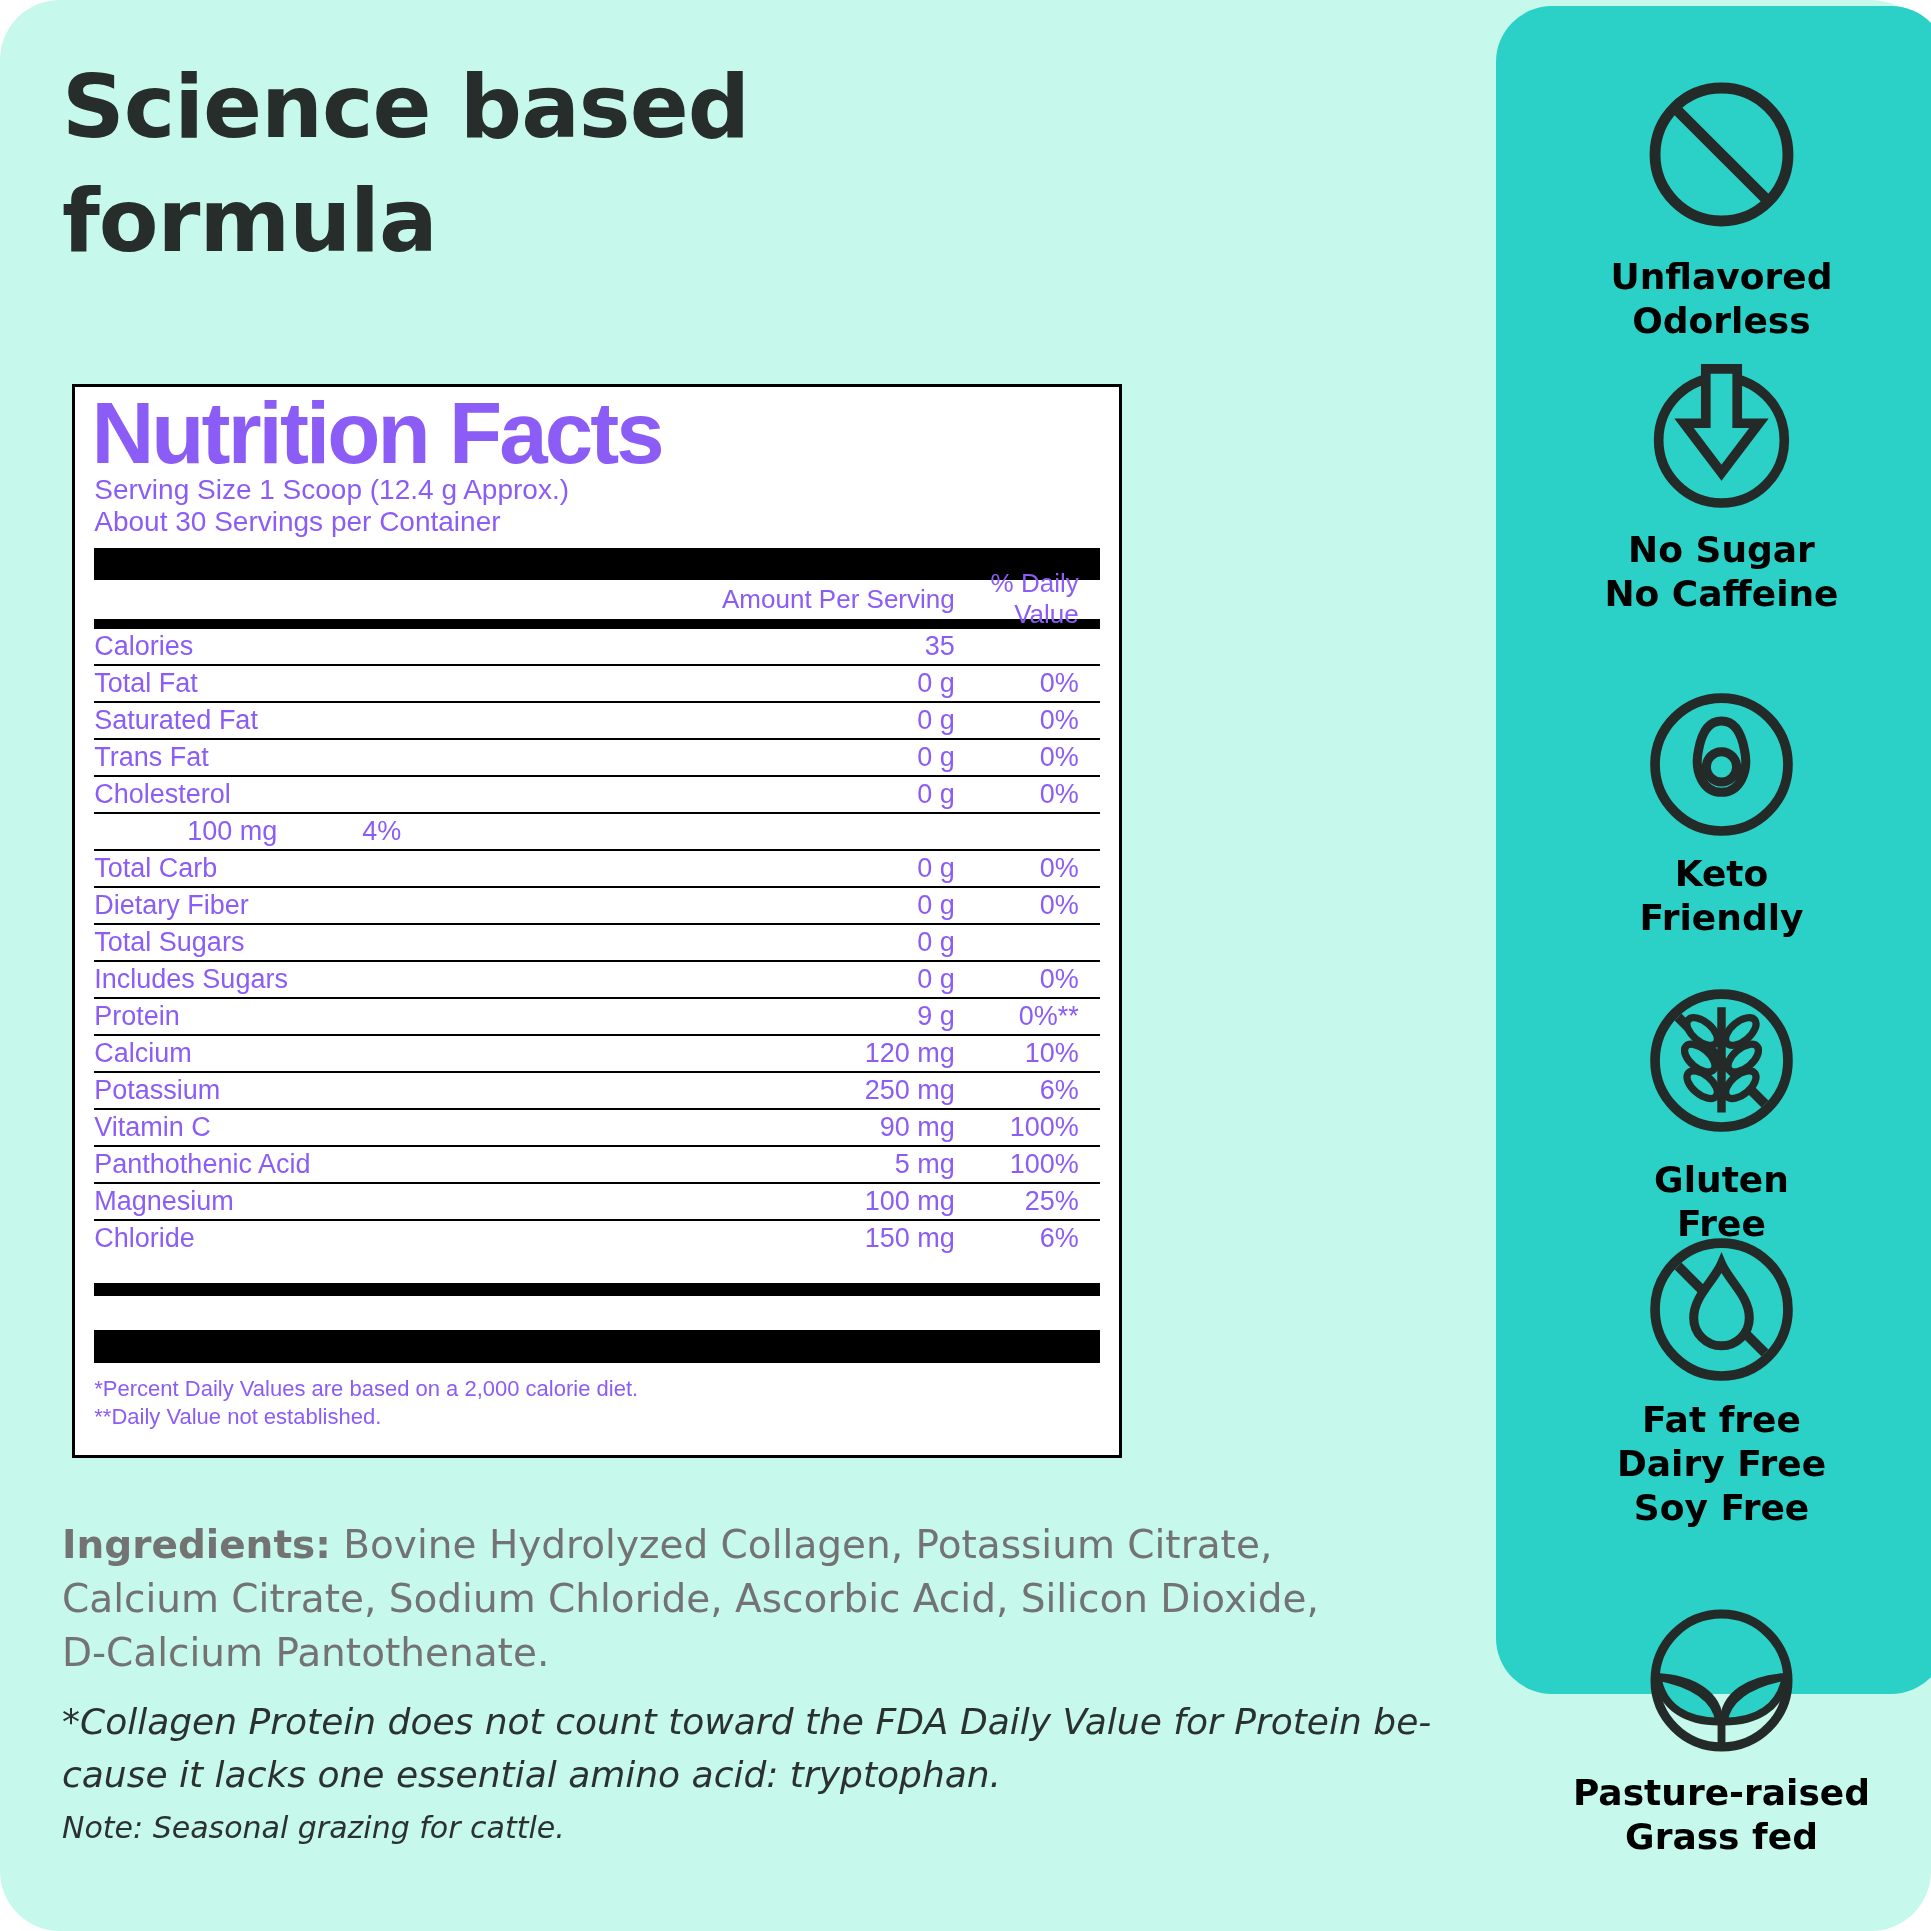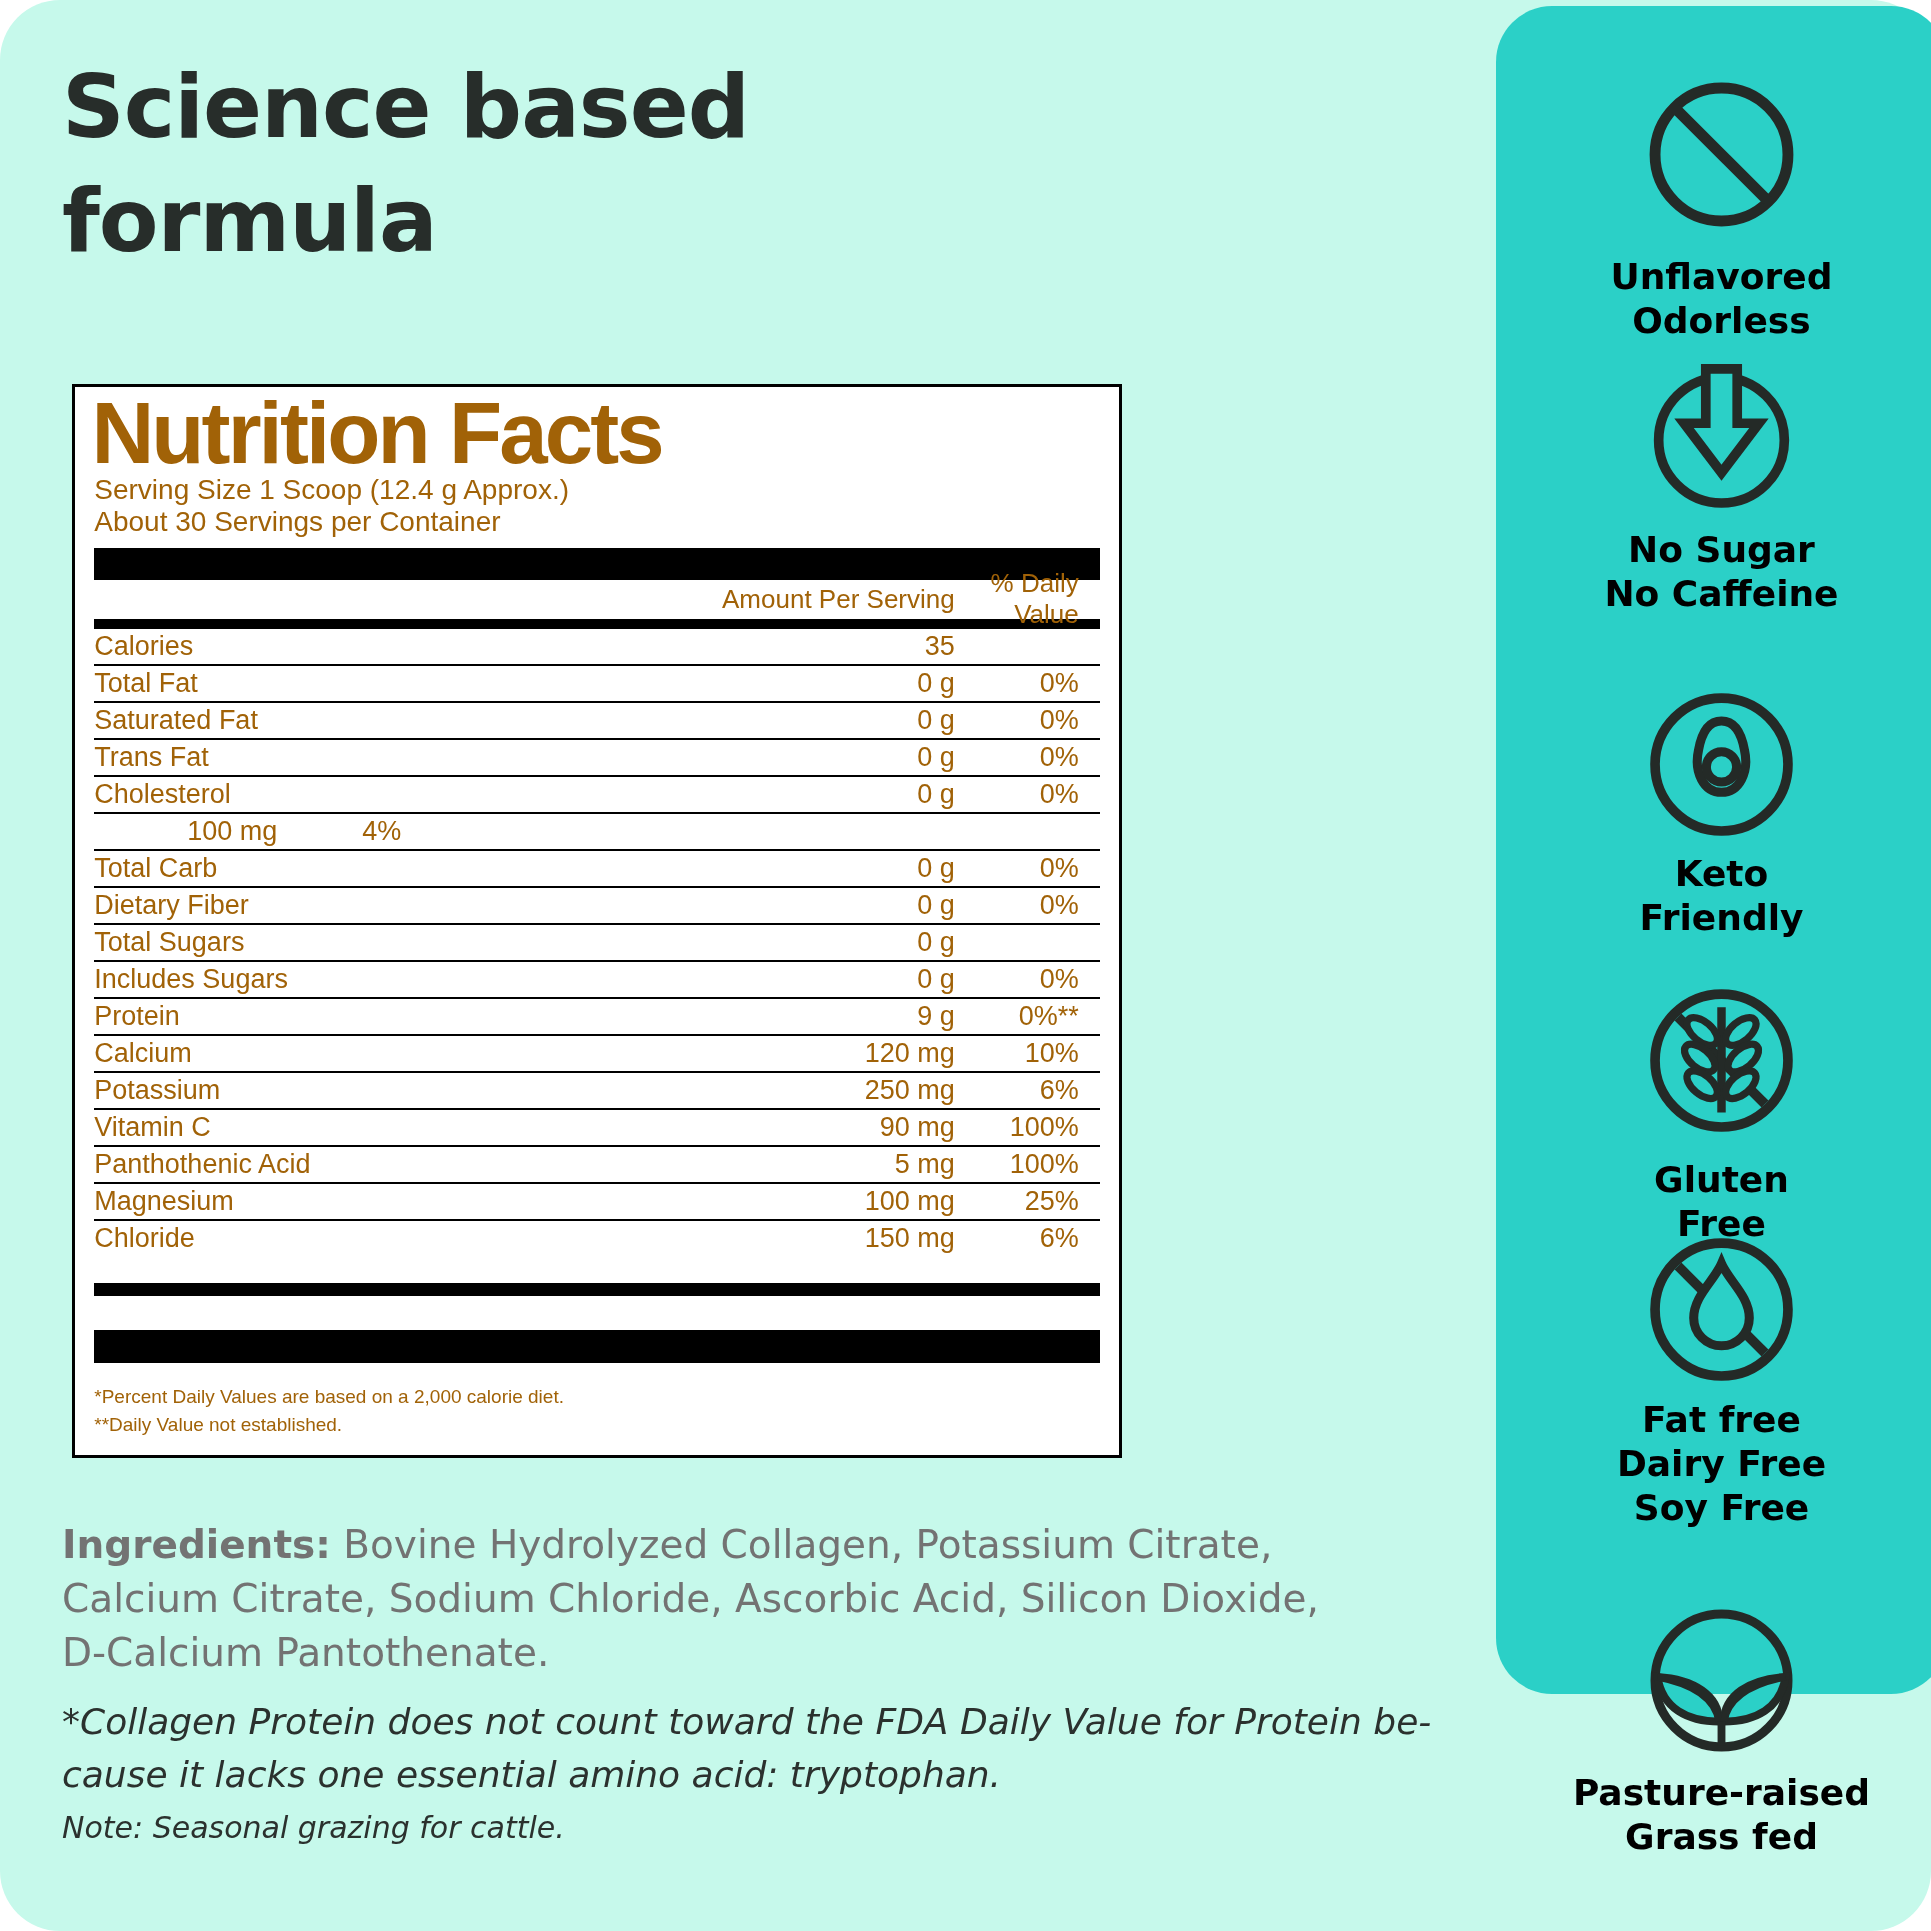--- a/index.html
+++ b/index.html
@@ -6,36 +6,36 @@
   .canvas{position:relative;width:1931px;height:1931px;background:#ffffff;overflow:hidden;
           font-family:"DejaVu Sans",sans-serif;}
   
   .mint-panel{position:absolute;left:0;top:0;width:1931px;height:1931px;
               background:#c6f9eb;border-radius:60px;}
   .main-title{position:absolute;left:62px;top:50px;font-size:87px;line-height:114px;
               font-weight:bold;color:#272d2a;letter-spacing:-1px;}
   
   .nf-panel{position:absolute;left:72px;top:384px;width:1050px;height:1074px;
             box-sizing:border-box;background:#ffffff;border:3.9px solid #000;
-            padding:3.9px 19.3px 0 19.3px;overflow:hidden;color:#a16207;
+            padding:3.9px 19.3px 0 19.3px;overflow:hidden;color:#8b5cf6;
             font-family:"Liberation Sans",sans-serif;}
   .nf-title{font-size:87px;line-height:83px;font-weight:bold;letter-spacing:-2.9px;margin-left:-2.9px;}
   .nf-serving{font-size:28px;line-height:32px;}
   .nf-bar{background:#000;}
   .nf-bar-thick{height:32px;margin-top:9.7px;}
   .nf-header{display:flex;align-items:center;height:39px;font-size:26px;}
   .nf-bar-thin{height:10.6px;}
   .nf-row{display:flex;align-items:center;height:35px;border-bottom:2.9px solid #000;font-size:27px;}
   .nf-row:last-child{border-bottom:none;}
   .nf-col-label{flex:1;text-align:left;}
   .nf-col-amount{width:183px;text-align:right;}
   .nf-col-dv{width:145px;box-sizing:border-box;padding-right:21px;text-align:right;}
   .nf-endbar-thin{height:12.6px;margin-top:27px;}
   .nf-endbar-thick{height:33px;margin-top:34px;}
-  .nf-footnotes{margin-top:20px;font-size:19px;line-height:28px;}
+  .nf-footnotes{margin-top:12px;font-size:22px;line-height:28px;}
   
   .ingredients{position:absolute;left:62px;top:1518px;width:1410px;
                font-size:39px;line-height:54px;font-weight:500;color:#737373;}
   .ing-label{font-weight:bold;}
   .collagen-note{position:absolute;left:62px;top:1695px;width:1410px;
                  font-size:36px;line-height:53px;font-style:italic;color:#2b312e;}
   .grazing-note{position:absolute;left:62px;top:1807px;width:966px;
                 font-size:30px;line-height:42px;font-style:italic;color:#2b312e;}
   
   .teal-panel{position:absolute;left:1496px;top:5.8px;width:430px;height:1688px;

